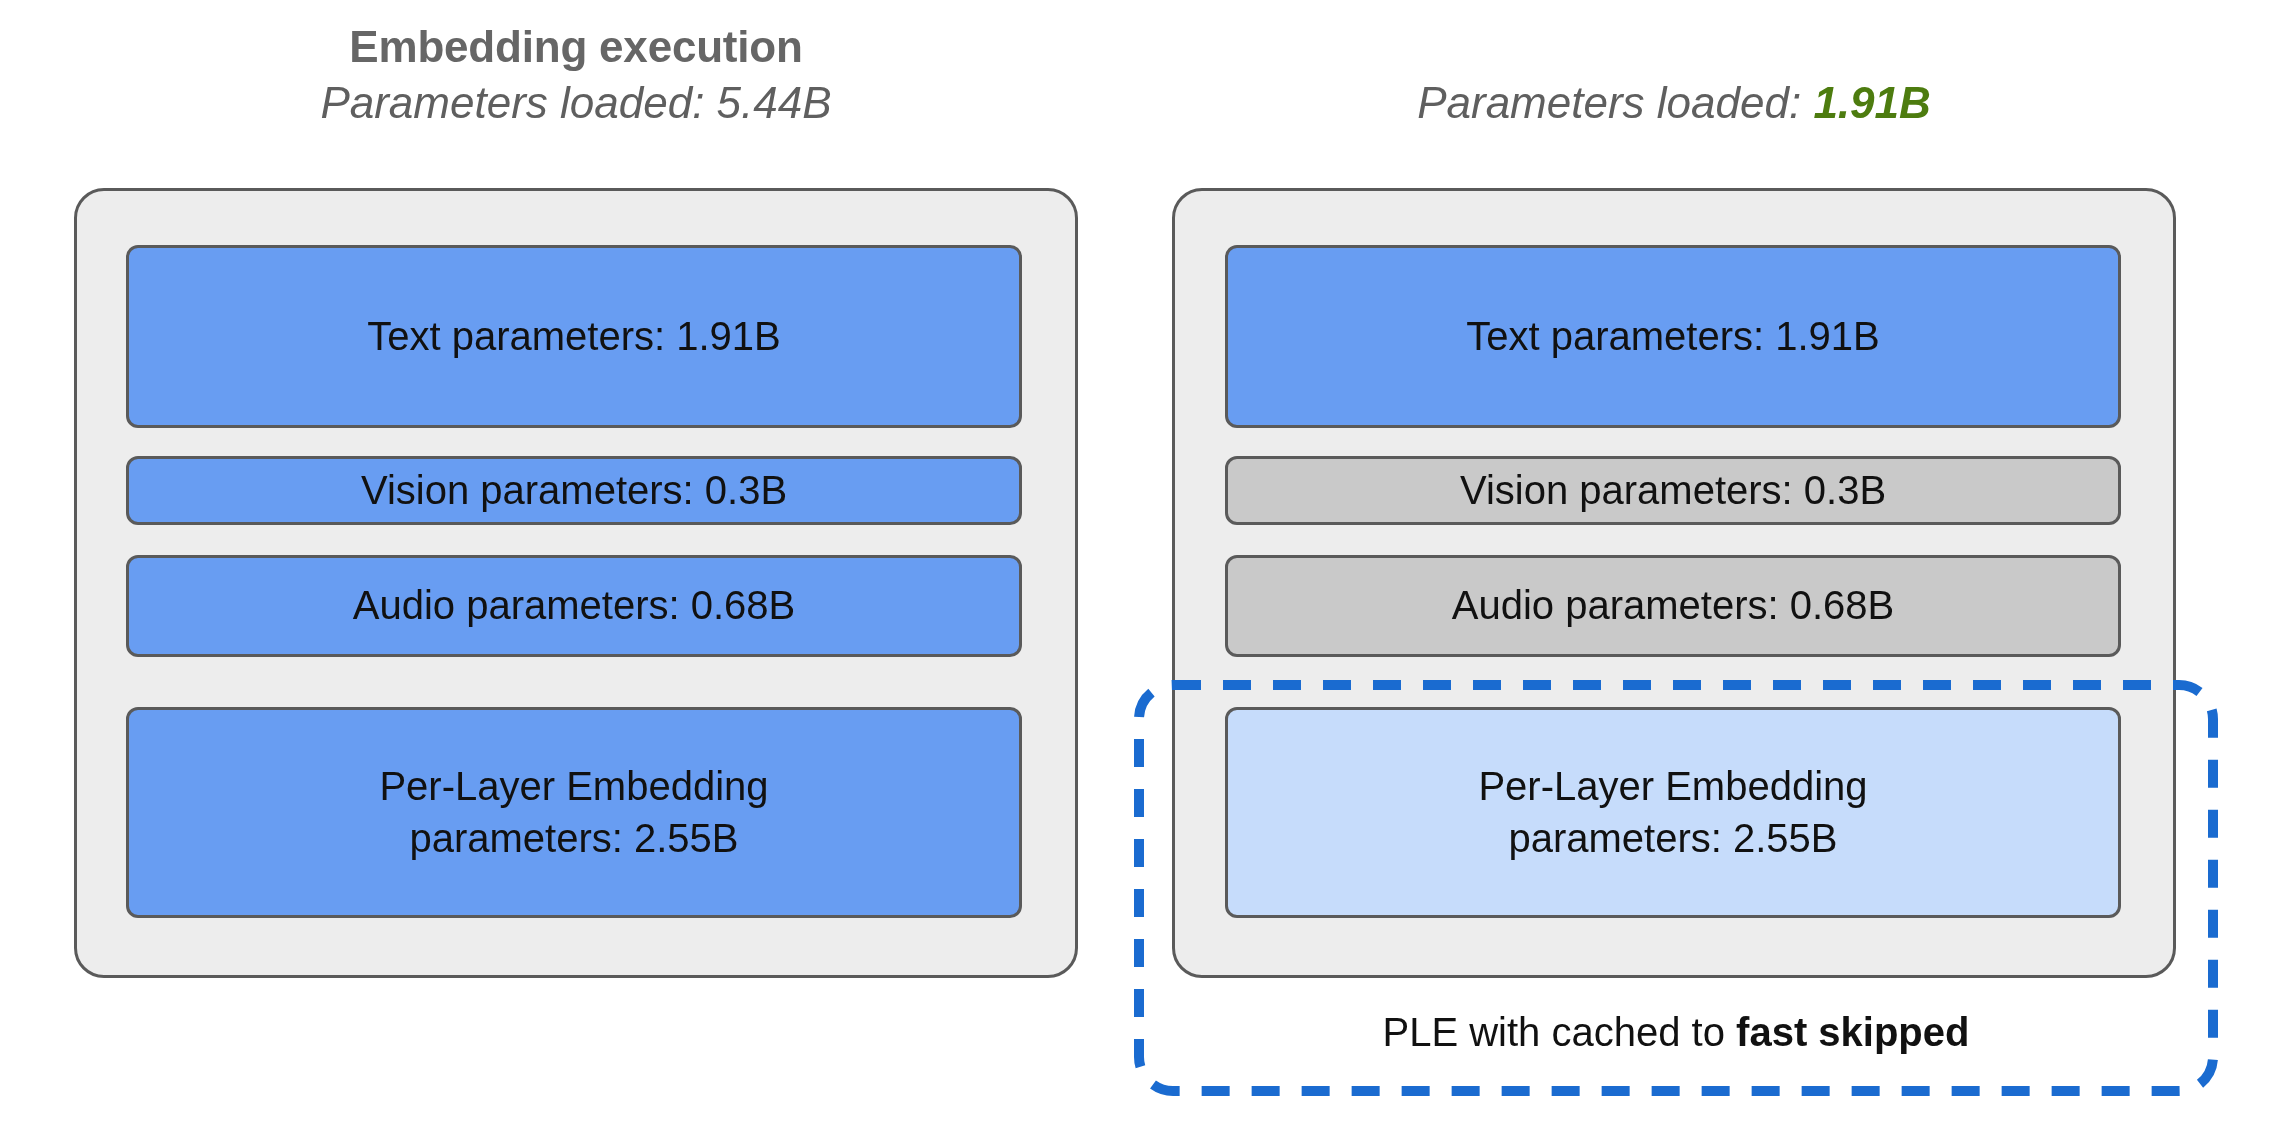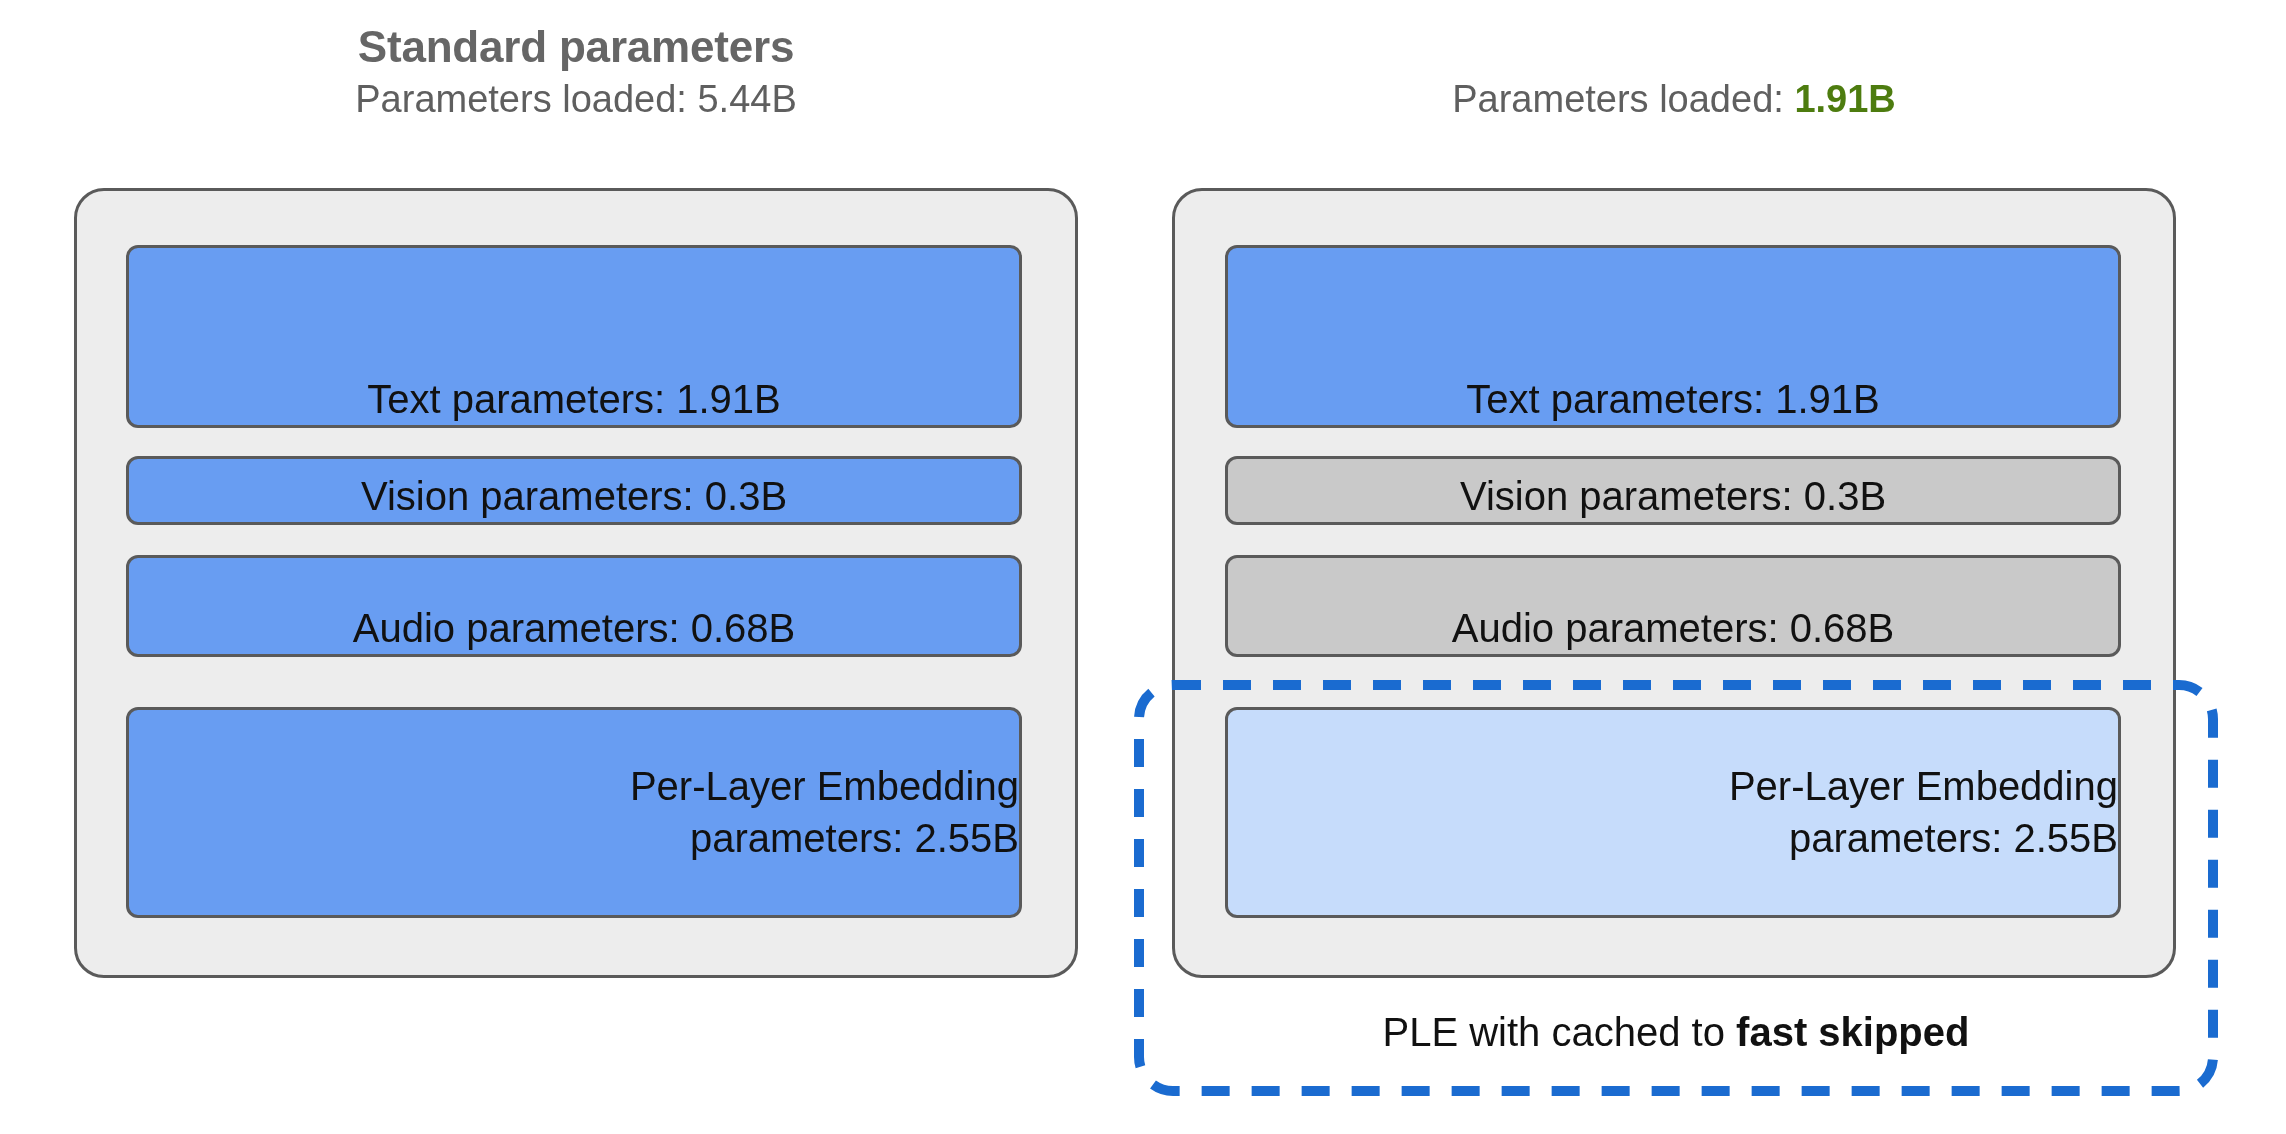--- a/index.html
+++ b/index.html
@@ -26,43 +26,44 @@
     text-align: center;
     font-weight: bold;
     font-size: 44px;
     color: #666666;
     letter-spacing: -0.2px;
     white-space: nowrap;
   }
   .col-sub {
     position: absolute;
     text-align: center;
-    font-size: 38px;
+    font-size: 44px;
     color: #5f5f5f;
     white-space: nowrap;
+    font-style: italic;
   }
   .col-sub b { font-weight: bold; color: #4d7c0f; }
 
   
   .card {
     position: absolute;
     background: #ededed;
     border: 3px solid #5a5a5a;
     border-radius: 30px;
     box-sizing: border-box;
   }
 
   
   .block {
     position: absolute;
     box-sizing: border-box;
     border: 3px solid #5a5a5a;
     border-radius: 12px;
     display: flex;
-    align-items: flex-end;
+    align-items: center;
     justify-content: center;
     text-align: center;
     font-size: 40px;
     color: #111111;
     line-height: 1.28;
   }
   .block.blue      { background: #689DF2; }
   .block.gray      { background: #C9C9C9; }
   .block.lightblue { background: #C6DCFB; }
 
@@ -82,21 +83,21 @@
     color: #111111;
     white-space: nowrap;
   }
   .cache-caption b { font-weight: bold; }
 </style>
 </head>
 <body>
 
 <div class="stage">
 
-  <div class="col-title" style="left:74px; top:22px; width:1004px;">Standard parameters</div>
+  <div class="col-title" style="left:74px; top:22px; width:1004px;">Embedding execution</div>
 
   <div class="col-sub" style="left:74px; top:78px; width:1004px;">
     <span>Parameters loaded: </span><span>5.44B</span>
   </div>
 
   <div class="card" style="left:74px; top:188px; width:1004px; height:790px;"></div>
 
   <div class="block blue" style="left:126px; top:245px; width:896px; height:183px;">
     <span>Text parameters: 1.91B</span>
   </div>

